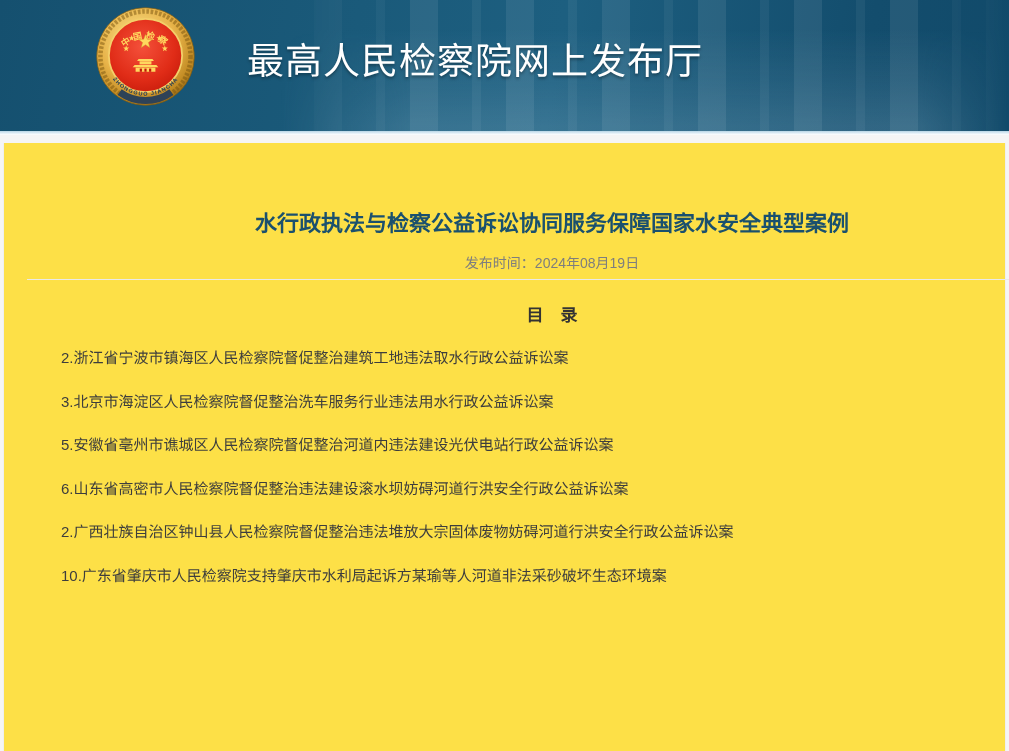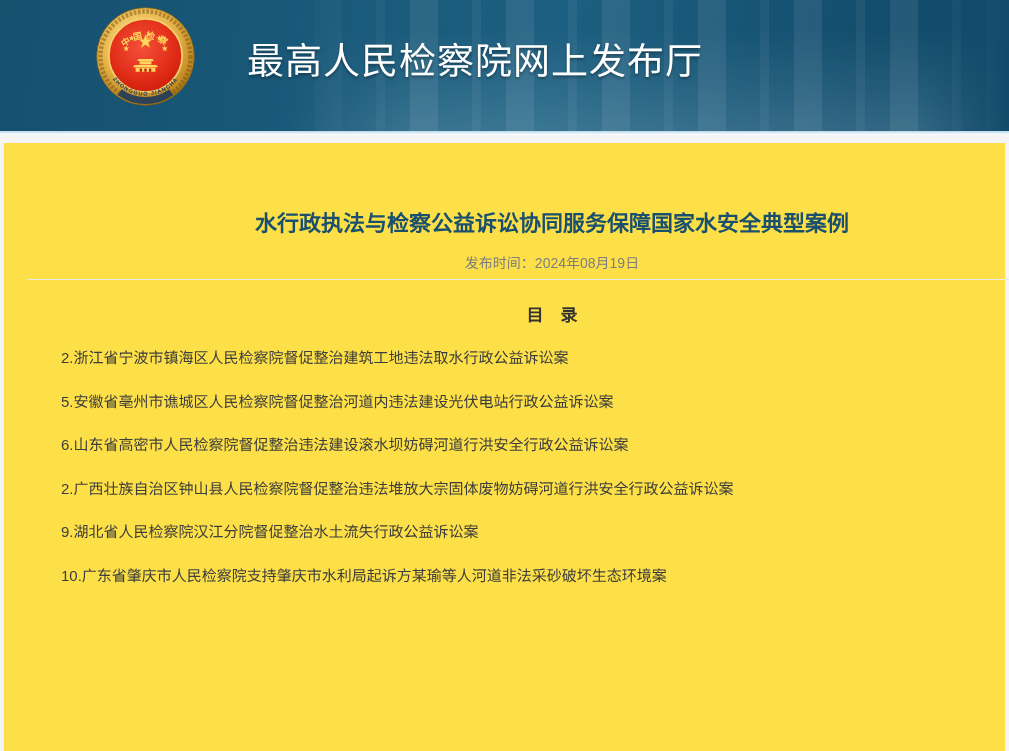--- a/index.html
+++ b/index.html
@@ -115,21 +115,21 @@
     </div>
 
     <hr class="divider">
 
     <div class="centerwrap">
       <div class="toc-head">目　录</div>
     </div>
 
     <ul class="toc-list">
       <li>2.浙江省宁波市镇海区人民检察院督促整治建筑工地违法取水行政公益诉讼案</li>
+      <li>3.北京市海淀区人民检察院督促整治洗车服务行业违法用水行政公益诉讼案</li>
       <li>5.安徽省亳州市谯城区人民检察院督促整治河道内违法建设光伏电站行政公益诉讼案</li>
       <li>6.山东省高密市人民检察院督促整治违法建设滚水坝妨碍河道行洪安全行政公益诉讼案</li>
       <li>2.广西壮族自治区钟山县人民检察院督促整治违法堆放大宗固体废物妨碍河道行洪安全行政公益诉讼案</li>
-      <li>9.湖北省人民检察院汉江分院督促整治水土流失行政公益诉讼案</li>
       <li>10.广东省肇庆市人民检察院支持肇庆市水利局起诉方某瑜等人河道非法采砂破坏生态环境案</li>
     </ul>
   </main>
 
 </div>
 
 </body></html>

